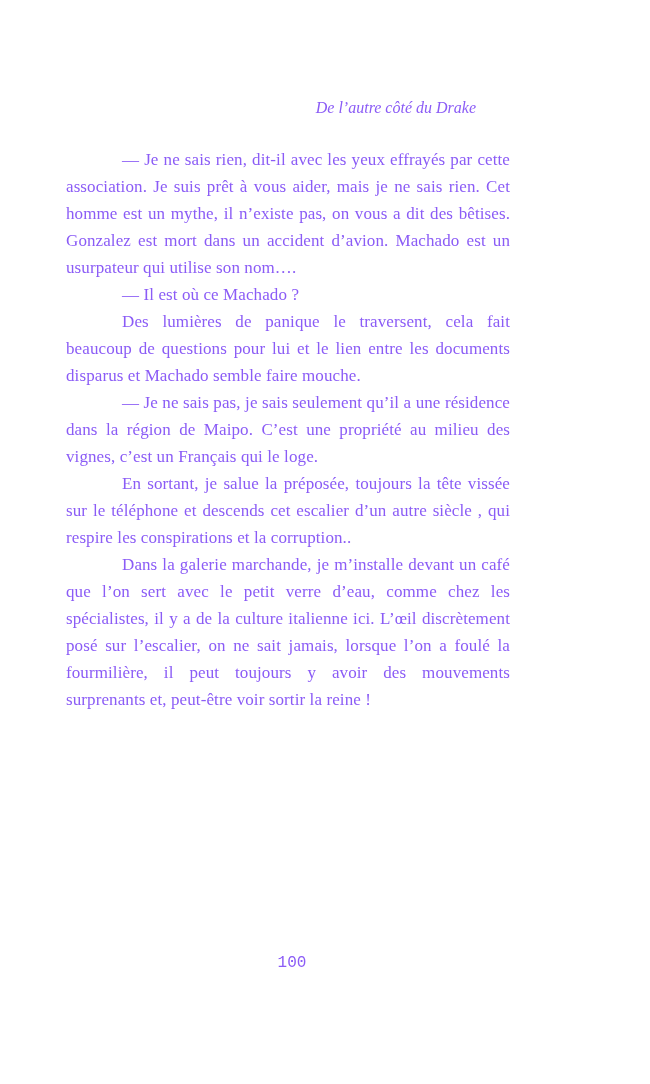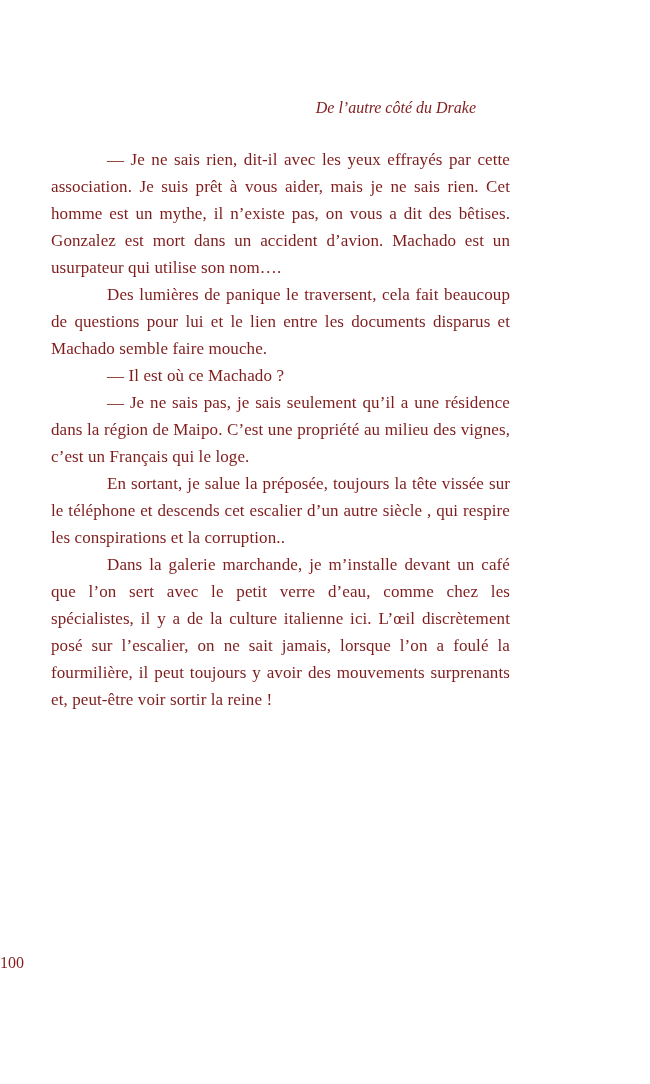--- a/index.html
+++ b/index.html
@@ -6,22 +6,22 @@
     margin: 0;
     padding: 0;
     background: #ffffff;
   }
   .page {
     position: relative;
     width: 584px;
     height: 1084px;
     box-sizing: border-box;
     background: #ffffff;
-    color: #7f1d1d;
-    padding: 98px 74px 0 51px;
+    color: #8b5cf6;
+    padding: 98px 74px 0 66px;
     font-family: "Liberation Serif", serif;
     overflow: hidden;
   }
   .running-header {
     font-style: italic;
     font-size: 16px;
     line-height: 20px;
     text-align: right;
     padding-right: 34px;
     margin-bottom: 28px;
@@ -37,32 +37,34 @@
     text-indent: 56px;
   }
   .para.gap {
     margin-top: 23px;
   }
   .page-number {
     position: absolute;
     left: 0;
     bottom: 112px;
     width: 100%;
+    text-align: center;
     font-size: 16px;
+    font-family: Liberation Mono, monospace;
   }
 </style>
 </head>
 <body>
 
 <div class="page">
   <div class="running-header">De l’autre côté du Drake</div>
 
   <div class="page-body">
     <p class="para">— Je ne sais rien, dit-il avec les yeux effrayés par cette association. Je suis prêt à vous aider, mais je ne sais rien. Cet homme est un mythe, il n’existe pas, on vous a dit des bêtises. Gonzalez est mort dans un accident d’avion. Machado est un usurpateur qui utilise son nom….</p>
+    <p class="para">— Il est où ce Machado ?</p>
     <p class="para">Des lumières de panique le traversent,  cela fait beaucoup de questions pour lui et le lien entre les documents disparus et Machado semble faire mouche.</p>
-    <p class="para">— Il est où ce Machado ?</p>
     <p class="para">— Je ne sais pas, je sais seulement qu’il a une résidence dans la région de Maipo. C’est une propriété au milieu des vignes, c’est un Français qui le loge.</p>
     <p class="para">En sortant, je salue la préposée, toujours la tête vissée sur le téléphone et descends cet escalier d’un autre siècle , qui respire les conspirations et la corruption..</p>
     <p class="para">Dans la galerie marchande, je m’installe devant un café que l’on sert avec le petit verre d’eau, comme chez les spécialistes, il y a de la culture italienne ici. L’œil discrètement posé sur l’escalier, on ne sait jamais, lorsque l’on a foulé la fourmilière, il peut toujours y avoir des mouvements surprenants et, peut-être voir sortir la reine !</p>
   </div>
 
   <div class="page-number">100</div>
 </div>
 
 </body></html>

